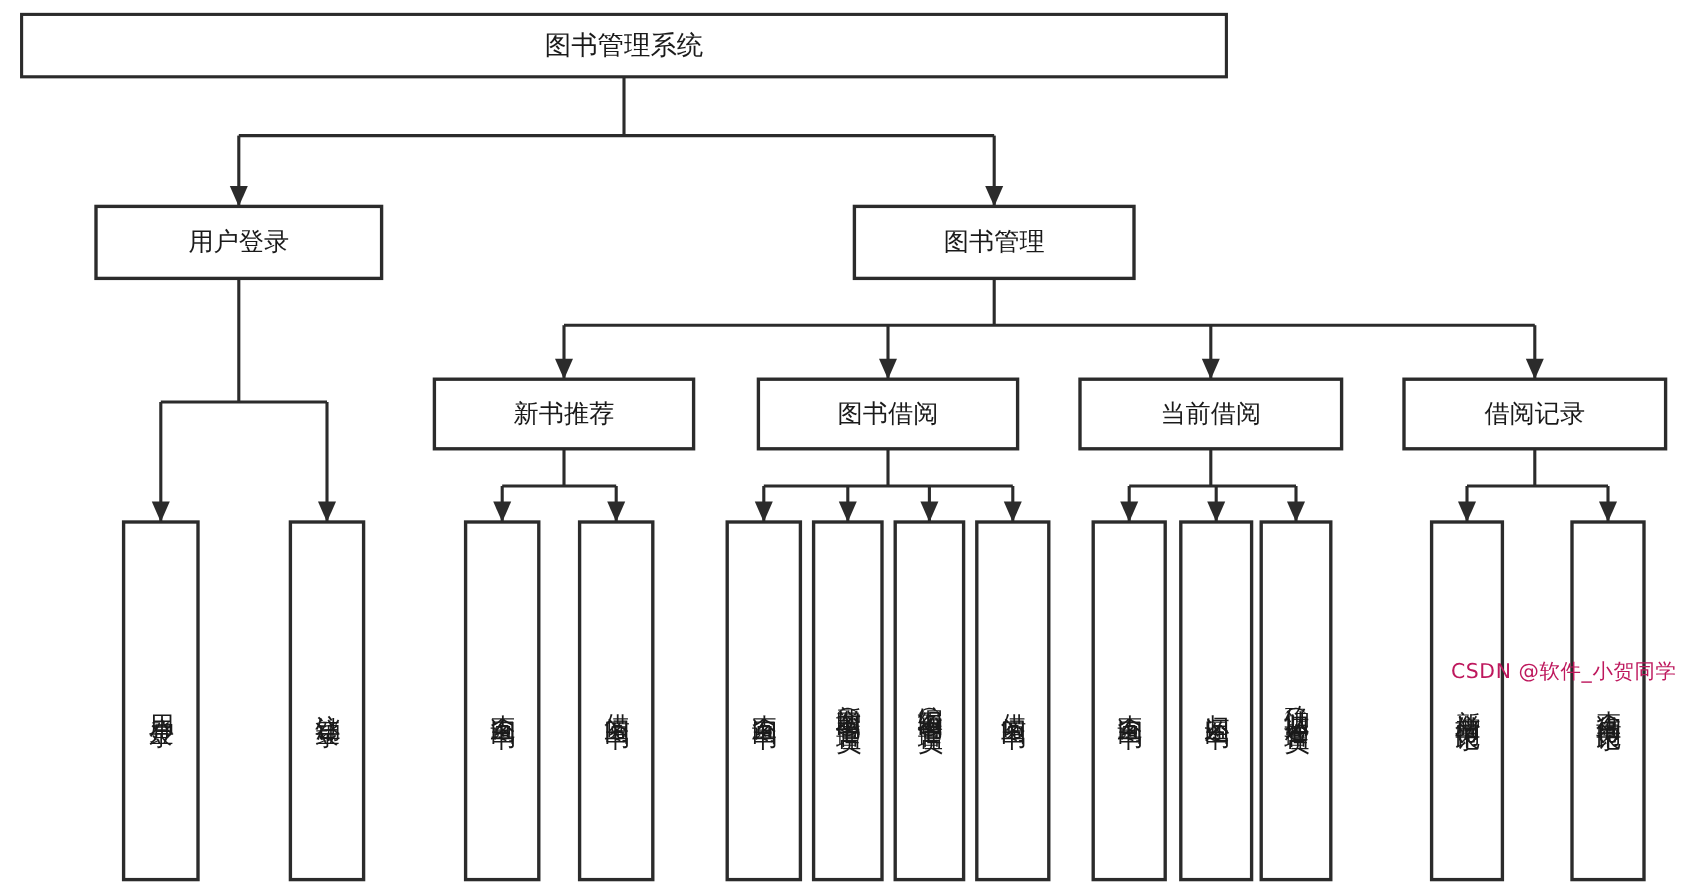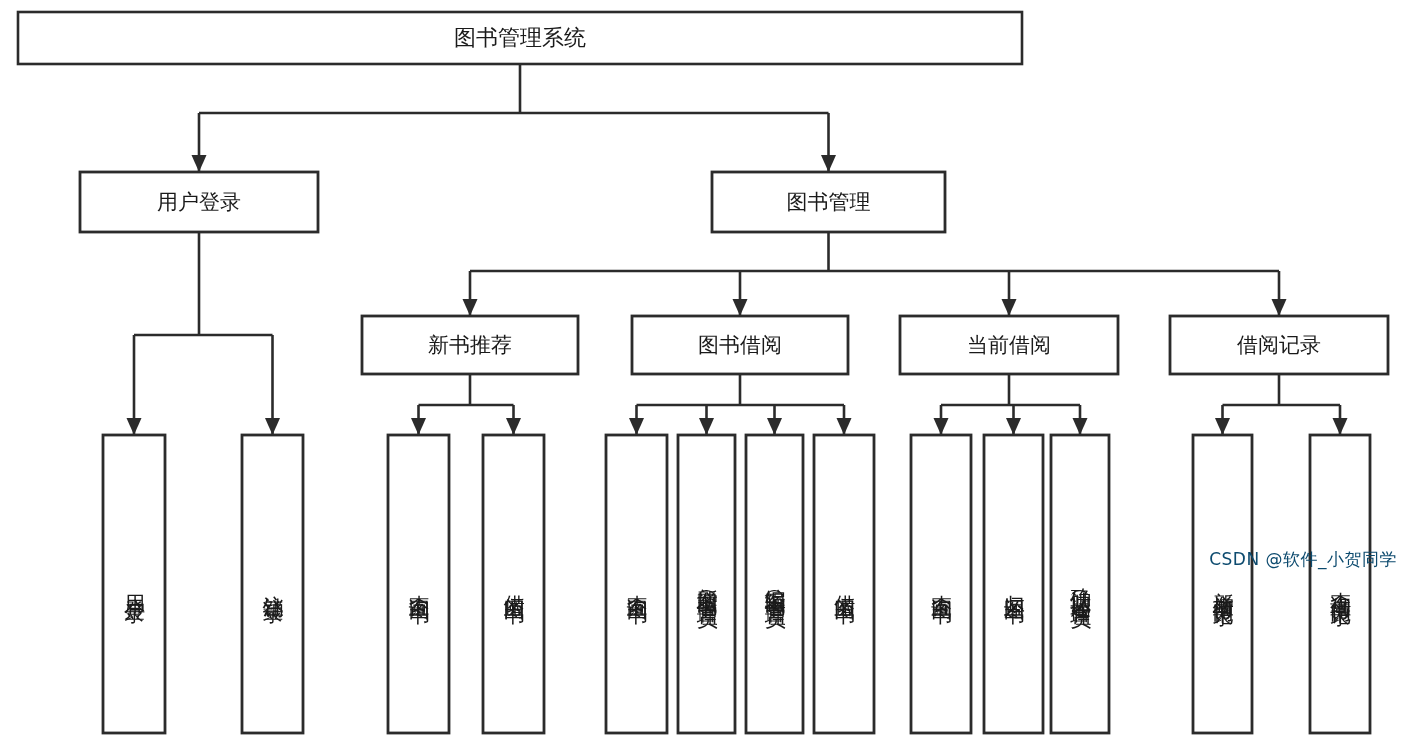--- a/index.html
+++ b/index.html
@@ -78,21 +78,21 @@
     white-space: nowrap;
     text-align: center;
   }
 
   #watermark {
     position: absolute;
     right: 8px;
     bottom: 4px;
     font-family: "DejaVu Sans", "Liberation Sans", sans-serif;
     font-size: 17px;
-    color: #0c4a6e;
+    color: #be185d;
     letter-spacing: 0.5px;
     white-space: nowrap;
   }
 </style>
 </head>
 <body>
 
 <div id="diagram-root">
   <svg class="diagram" id="diagram-svg" viewBox="0 0 1405 747" xmlns="http://www.w3.org/2000/svg">
     <g id="connector-layer">

